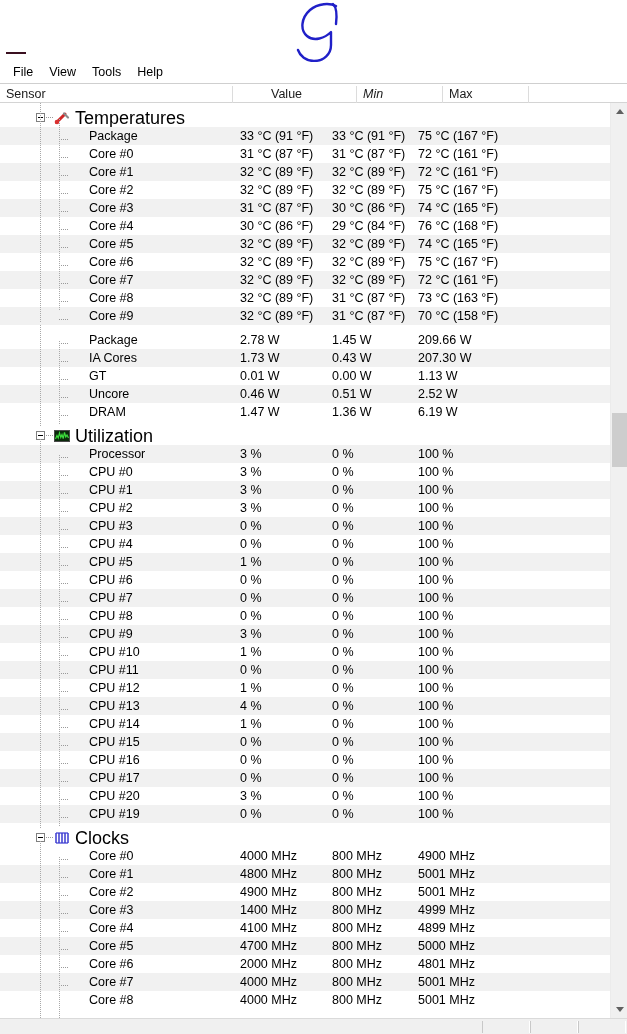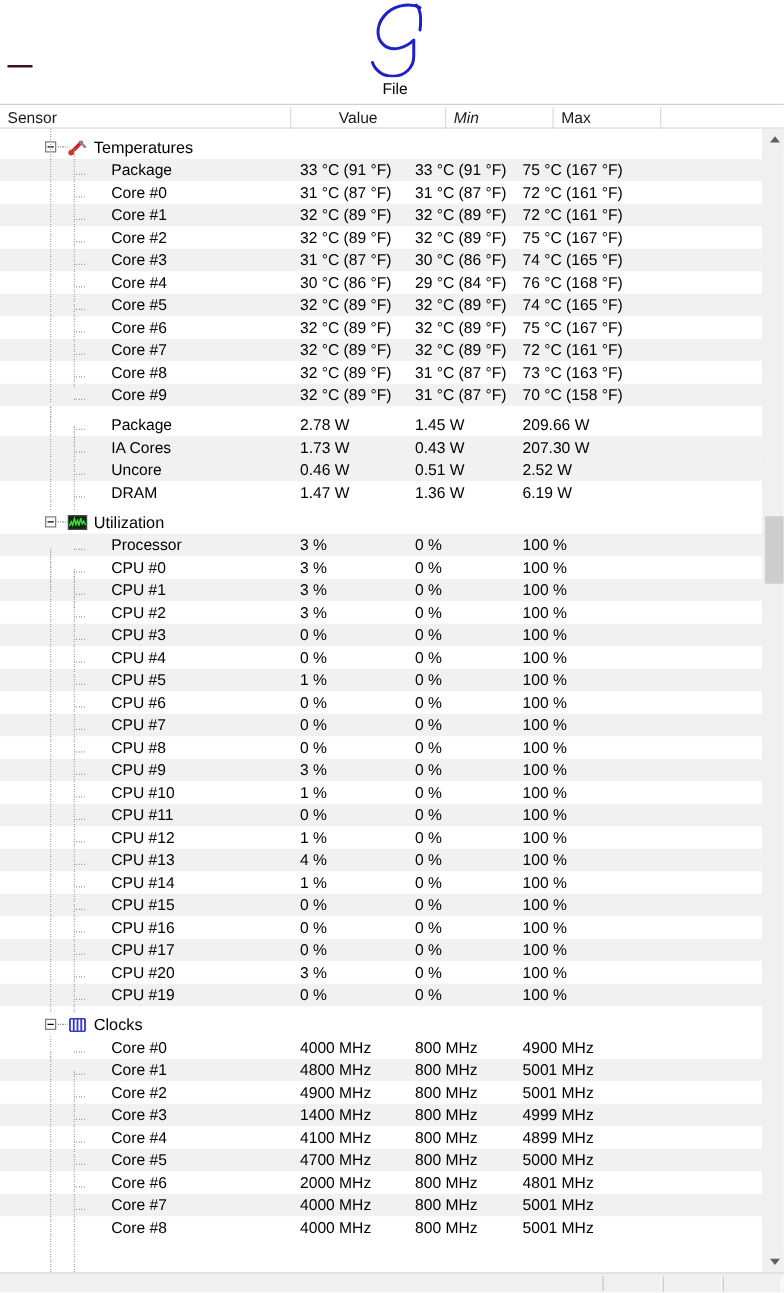--- a/index.html
+++ b/index.html
@@ -40,21 +40,20 @@
     left: 0;
     top: 62px;
     width: 627px;
     height: 22px;
     background: #ffffff;
     border-bottom: 1px solid #cfcfcf;
     display: flex;
     align-items: center;
     padding-left: 5px;
     box-sizing: border-box;
-    flex-direction: column;
   }
   .menu-item {
     padding: 2px 8px;
     font-size: 12.5px;
     line-height: 15px;
     color: #000;
     cursor: default;
     white-space: nowrap;
   }
 
@@ -106,21 +105,21 @@
     position: relative;
     height: 18px;
     line-height: 18px;
     background: #ffffff;
     white-space: nowrap;
   }
   .group-label {
     position: absolute;
     left: 75px;
     top: 0;
-    font-size: 13px;
+    font-size: 18px;
     line-height: 18px;
     color: #000;
   }
   .expander {
     position: absolute;
     left: 36px;
     top: 4px;
     width: 9px;
     height: 9px;
     border: 1px solid #808080;
@@ -397,20 +396,27 @@
         <div class="cell value">2.78 W</div>
         <div class="cell min">1.45 W</div>
         <div class="cell max">209.66 W</div>
       </div>
       <div class="data-row alt">
         <div class="tick"></div>
         <div class="cell name">IA Cores</div>
         <div class="cell value">1.73 W</div>
         <div class="cell min">0.43 W</div>
         <div class="cell max">207.30 W</div>
+      </div>
+      <div class="data-row">
+        <div class="tick"></div>
+        <div class="cell name">GT</div>
+        <div class="cell value">0.01 W</div>
+        <div class="cell min">0.00 W</div>
+        <div class="cell max">1.13 W</div>
       </div>
       <div class="data-row alt">
         <div class="tick"></div>
         <div class="cell name">Uncore</div>
         <div class="cell value">0.46 W</div>
         <div class="cell min">0.51 W</div>
         <div class="cell max">2.52 W</div>
       </div>
       <div class="data-row">
         <div class="tick"></div>

